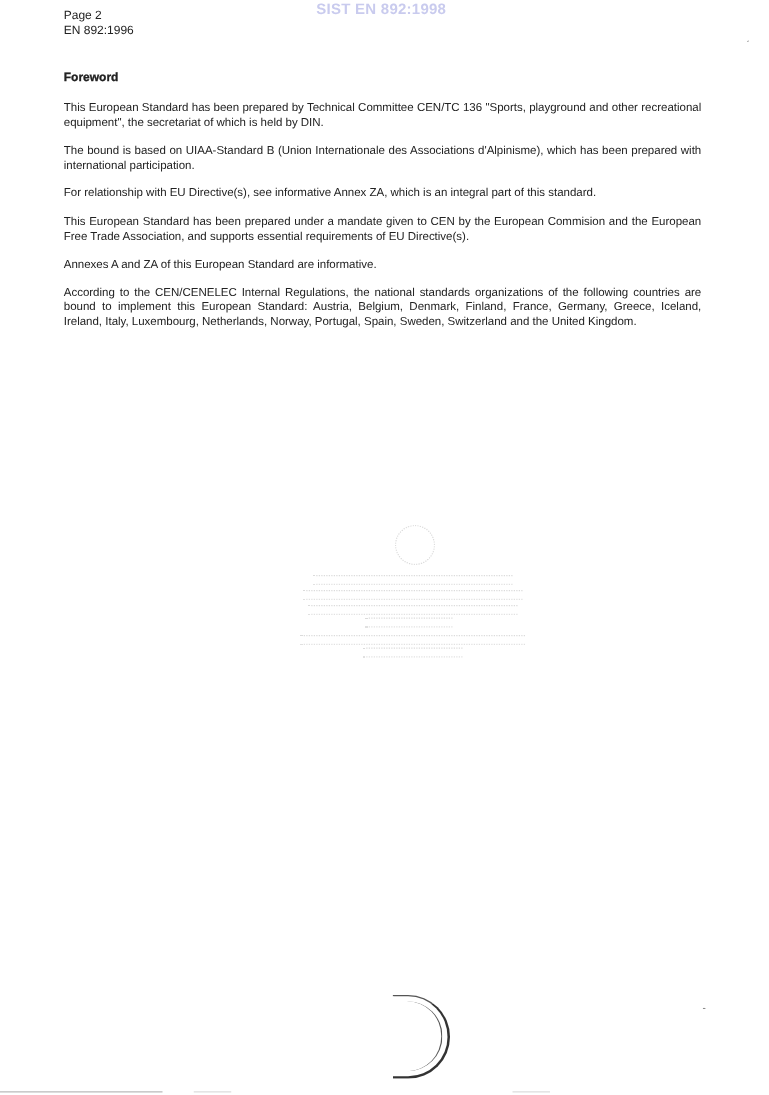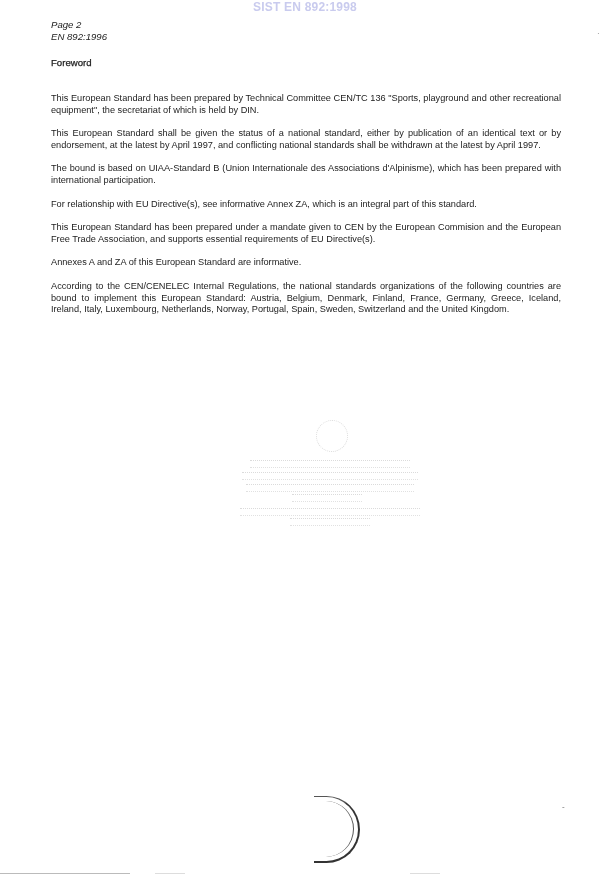--- a/index.html
+++ b/index.html
@@ -24,46 +24,45 @@
       font-family: "Liberation Sans", sans-serif;
       font-weight: bold;
       font-size: 12px;
       line-height: 14px;
       color: #c9cbee;
       letter-spacing: 0.2px;
     }
     .page-header {
       position: absolute;
       left: 51px;
-      top: 19px;
+      top: 7px;
       font-size: 9.6px;
       line-height: 12px;
       color: #222;
-      font-style: italic;
     }
     .foreword-title {
       position: absolute;
       left: 51px;
       top: 57px;
       font-size: 9.6px;
-      font-weight: normal;
+      font-weight: bold;
       color: #222;
       -webkit-text-stroke: 0.25px #222;
     }
     .body-text {
       position: absolute;
       left: 51px;
       top: 81px;
       width: 510px;
       font-size: 9.2px;
       line-height: 11.6px;
       color: #222;
     }
     .body-text p {
-      margin: 12px 0 11px 0;
+      margin: 0 0 11px 0;
       text-align: justify;
     }
     .stamp {
       position: absolute;
       left: 230px;
       top: 416px;
       width: 200px;
       height: 110px;
       opacity: 0.35;
     }
@@ -121,21 +120,20 @@
 
 <div class="page-header">
   <div>Page 2</div>
   <div>EN 892:1996</div>
 </div>
 
 <div class="foreword-title">Foreword</div>
 
 <div class="body-text">
   <p>This European Standard has been prepared by Technical Committee CEN/TC 136 "Sports, playground and other recreational equipment", the secretariat of which is held by DIN.</p>
-  <p>This European Standard shall be given the status of a national standard, either by publication of an identical text or by endorsement, at the latest by April 1997, and conflicting national standards shall be withdrawn at the latest by April 1997.</p>
   <p>The bound is based on UIAA-Standard B (Union Internationale des Associations d'Alpinisme), which has been prepared with international  participation.</p>
   <p>For relationship with EU Directive(s), see informative Annex ZA, which is an integral part of this standard.</p>
   <p>This European Standard has been prepared under a mandate given to CEN by the European Commision and the European Free Trade Association, and supports essential requirements of EU Directive(s).</p>
   <p>Annexes A and ZA of this European Standard are informative.</p>
   <p>According to the CEN/CENELEC Internal Regulations, the national standards organizations of the following countries are bound to implement this European Standard: Austria, Belgium, Denmark, Finland, France, Germany, Greece, Iceland, Ireland, Italy, Luxembourg, Netherlands, Norway, Portugal, Spain, Sweden, Switzerland and the United Kingdom.</p>
 </div>
 
 <div class="stamp">
   <div class="emblem"></div>
   <div class="line" style="left:20px;top:44px;width:160px;"></div>

